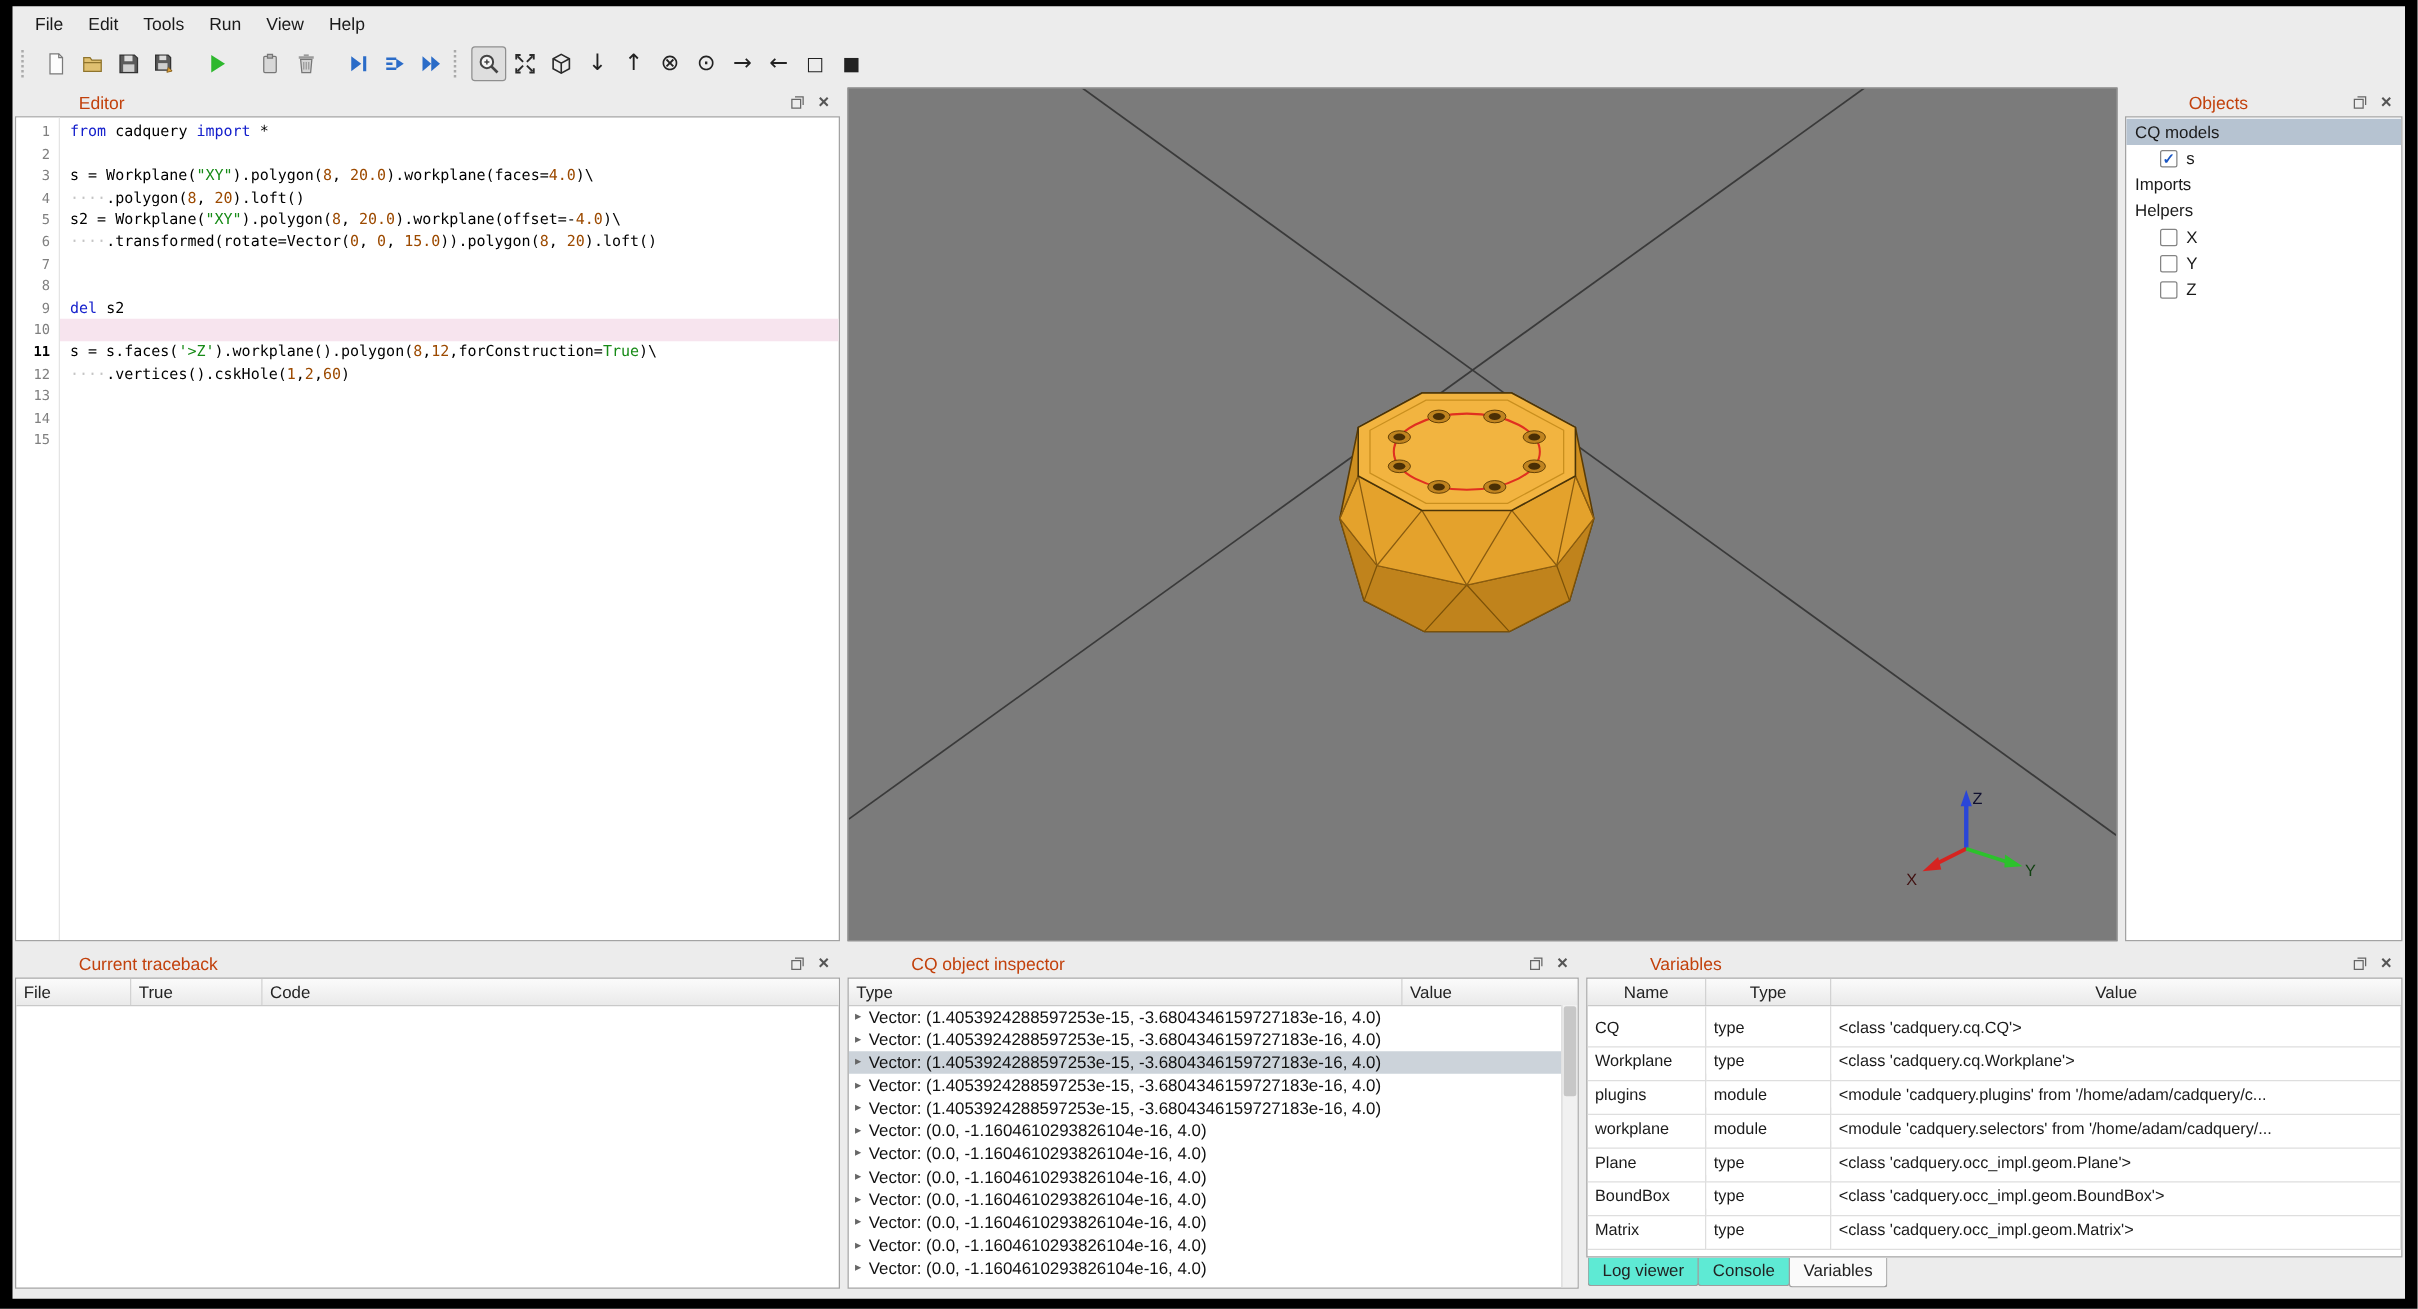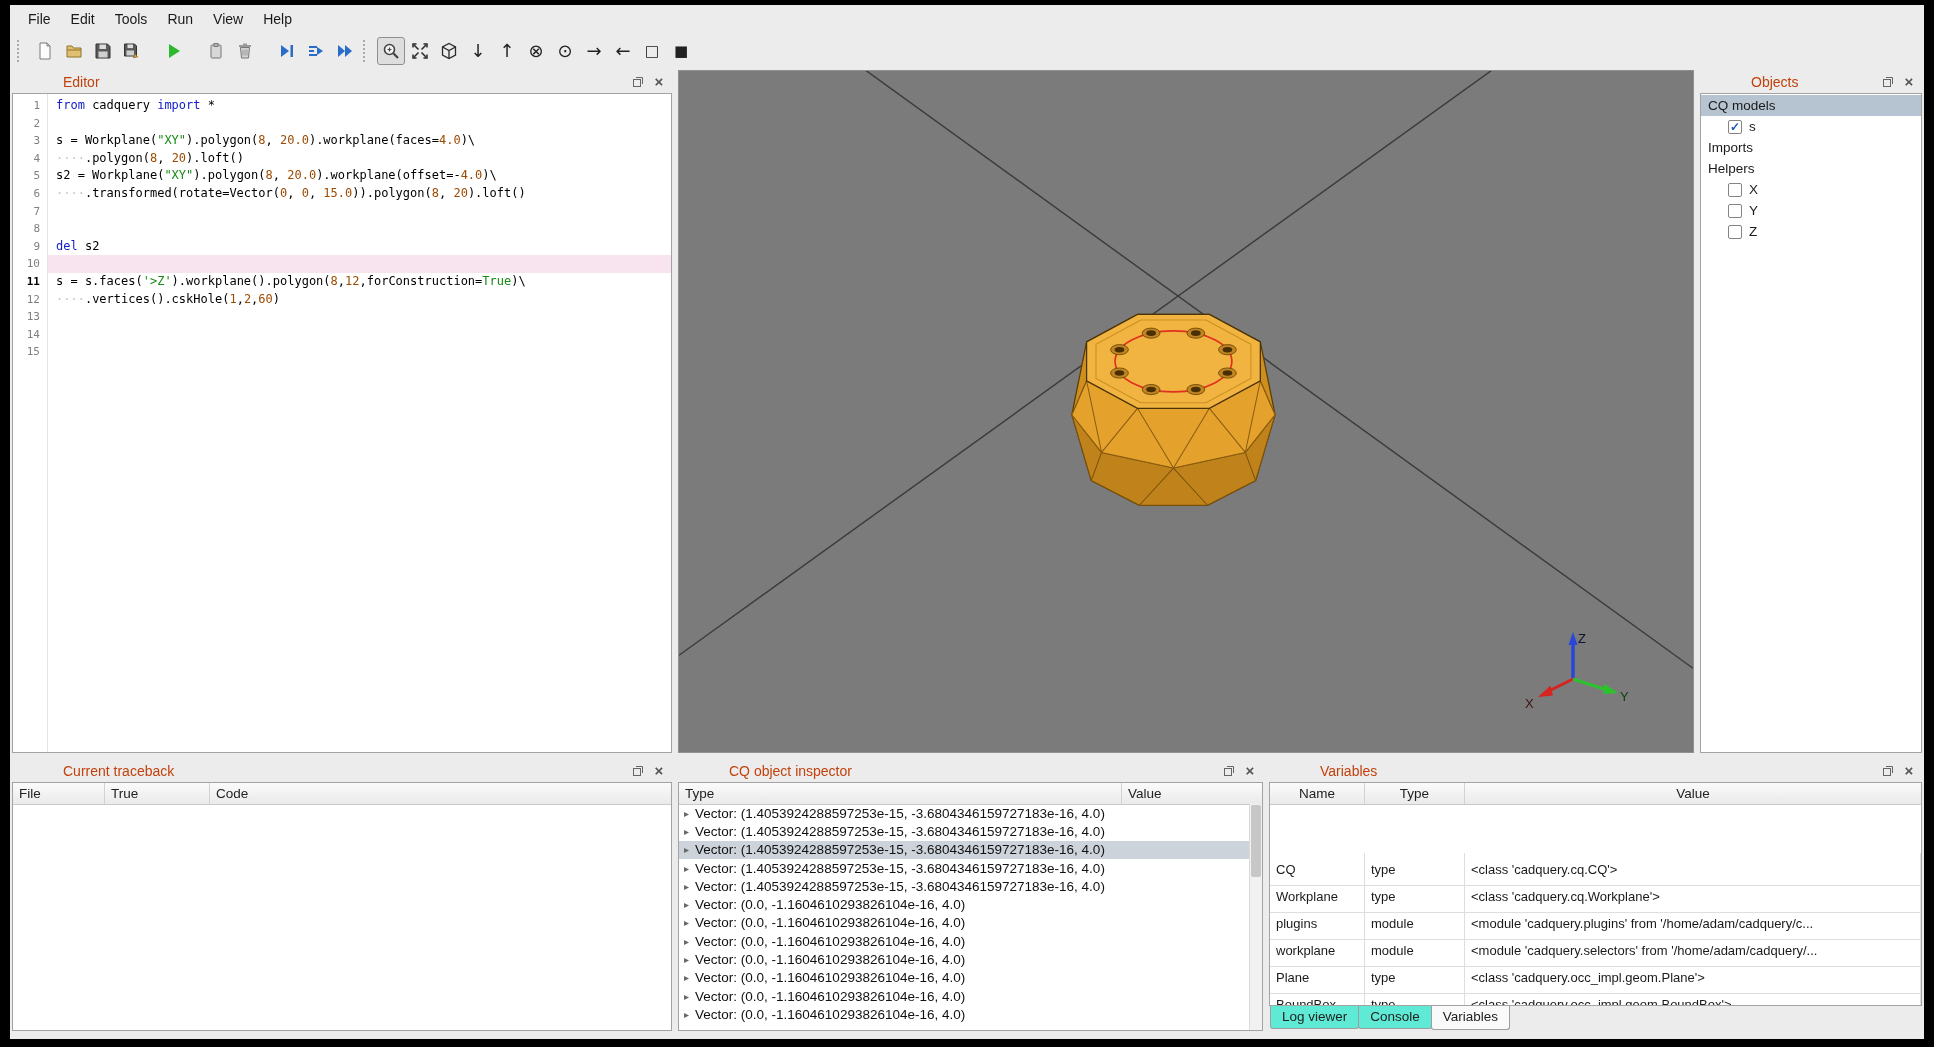--- a/index.html
+++ b/index.html
@@ -84,21 +84,21 @@
   .irow{height:18.3px;display:flex;align-items:center;font-size:13.5px;white-space:nowrap;padding-left:5px;color:#111;}
   .irow.sel{background:#ccd3da;}
   .tri{color:#666;font-size:10px;margin-right:6px;font-family:"DejaVu Sans",sans-serif;}
   .vscroll{position:absolute;right:0;top:21px;bottom:0;width:13px;background:#f1f1f1;border-left:1px solid #dadada;box-sizing:border-box;}
   .vscroll .handle{position:absolute;left:1px;right:1px;top:1px;height:72px;background:#c7c7c7;border-radius:2px;}
 
   
   .variables-panel{flex:1;}
   .vrow{display:flex;height:27px;font-size:13px;}
   .vc{display:flex;align-items:center;padding:16px 6px;border-right:1px solid #dedede;border-bottom:1px solid #dedede;
-      box-sizing:border-box;overflow:hidden;white-space:nowrap;margin-top:48px;}
+      box-sizing:border-box;overflow:hidden;white-space:nowrap;}
   .vc0{width:95px;flex:0 0 auto;}
   .vc1{width:100px;flex:0 0 auto;}
   .vc2{flex:1;min-width:0;}
   .tabs-row{height:25px;display:flex;align-items:flex-start;flex:0 0 auto;padding-left:1px;}
   .tab{padding:3px 11px 4px;font-size:13.5px;background:#5eead4;border:1px solid #9e9e9e;border-top:none;
        border-radius:0 0 3px 3px;margin-right:-1px;color:#222;}
   .tab.active{background:#fafafa;padding-bottom:5px;}
 </style>
 </head>
 <body>

